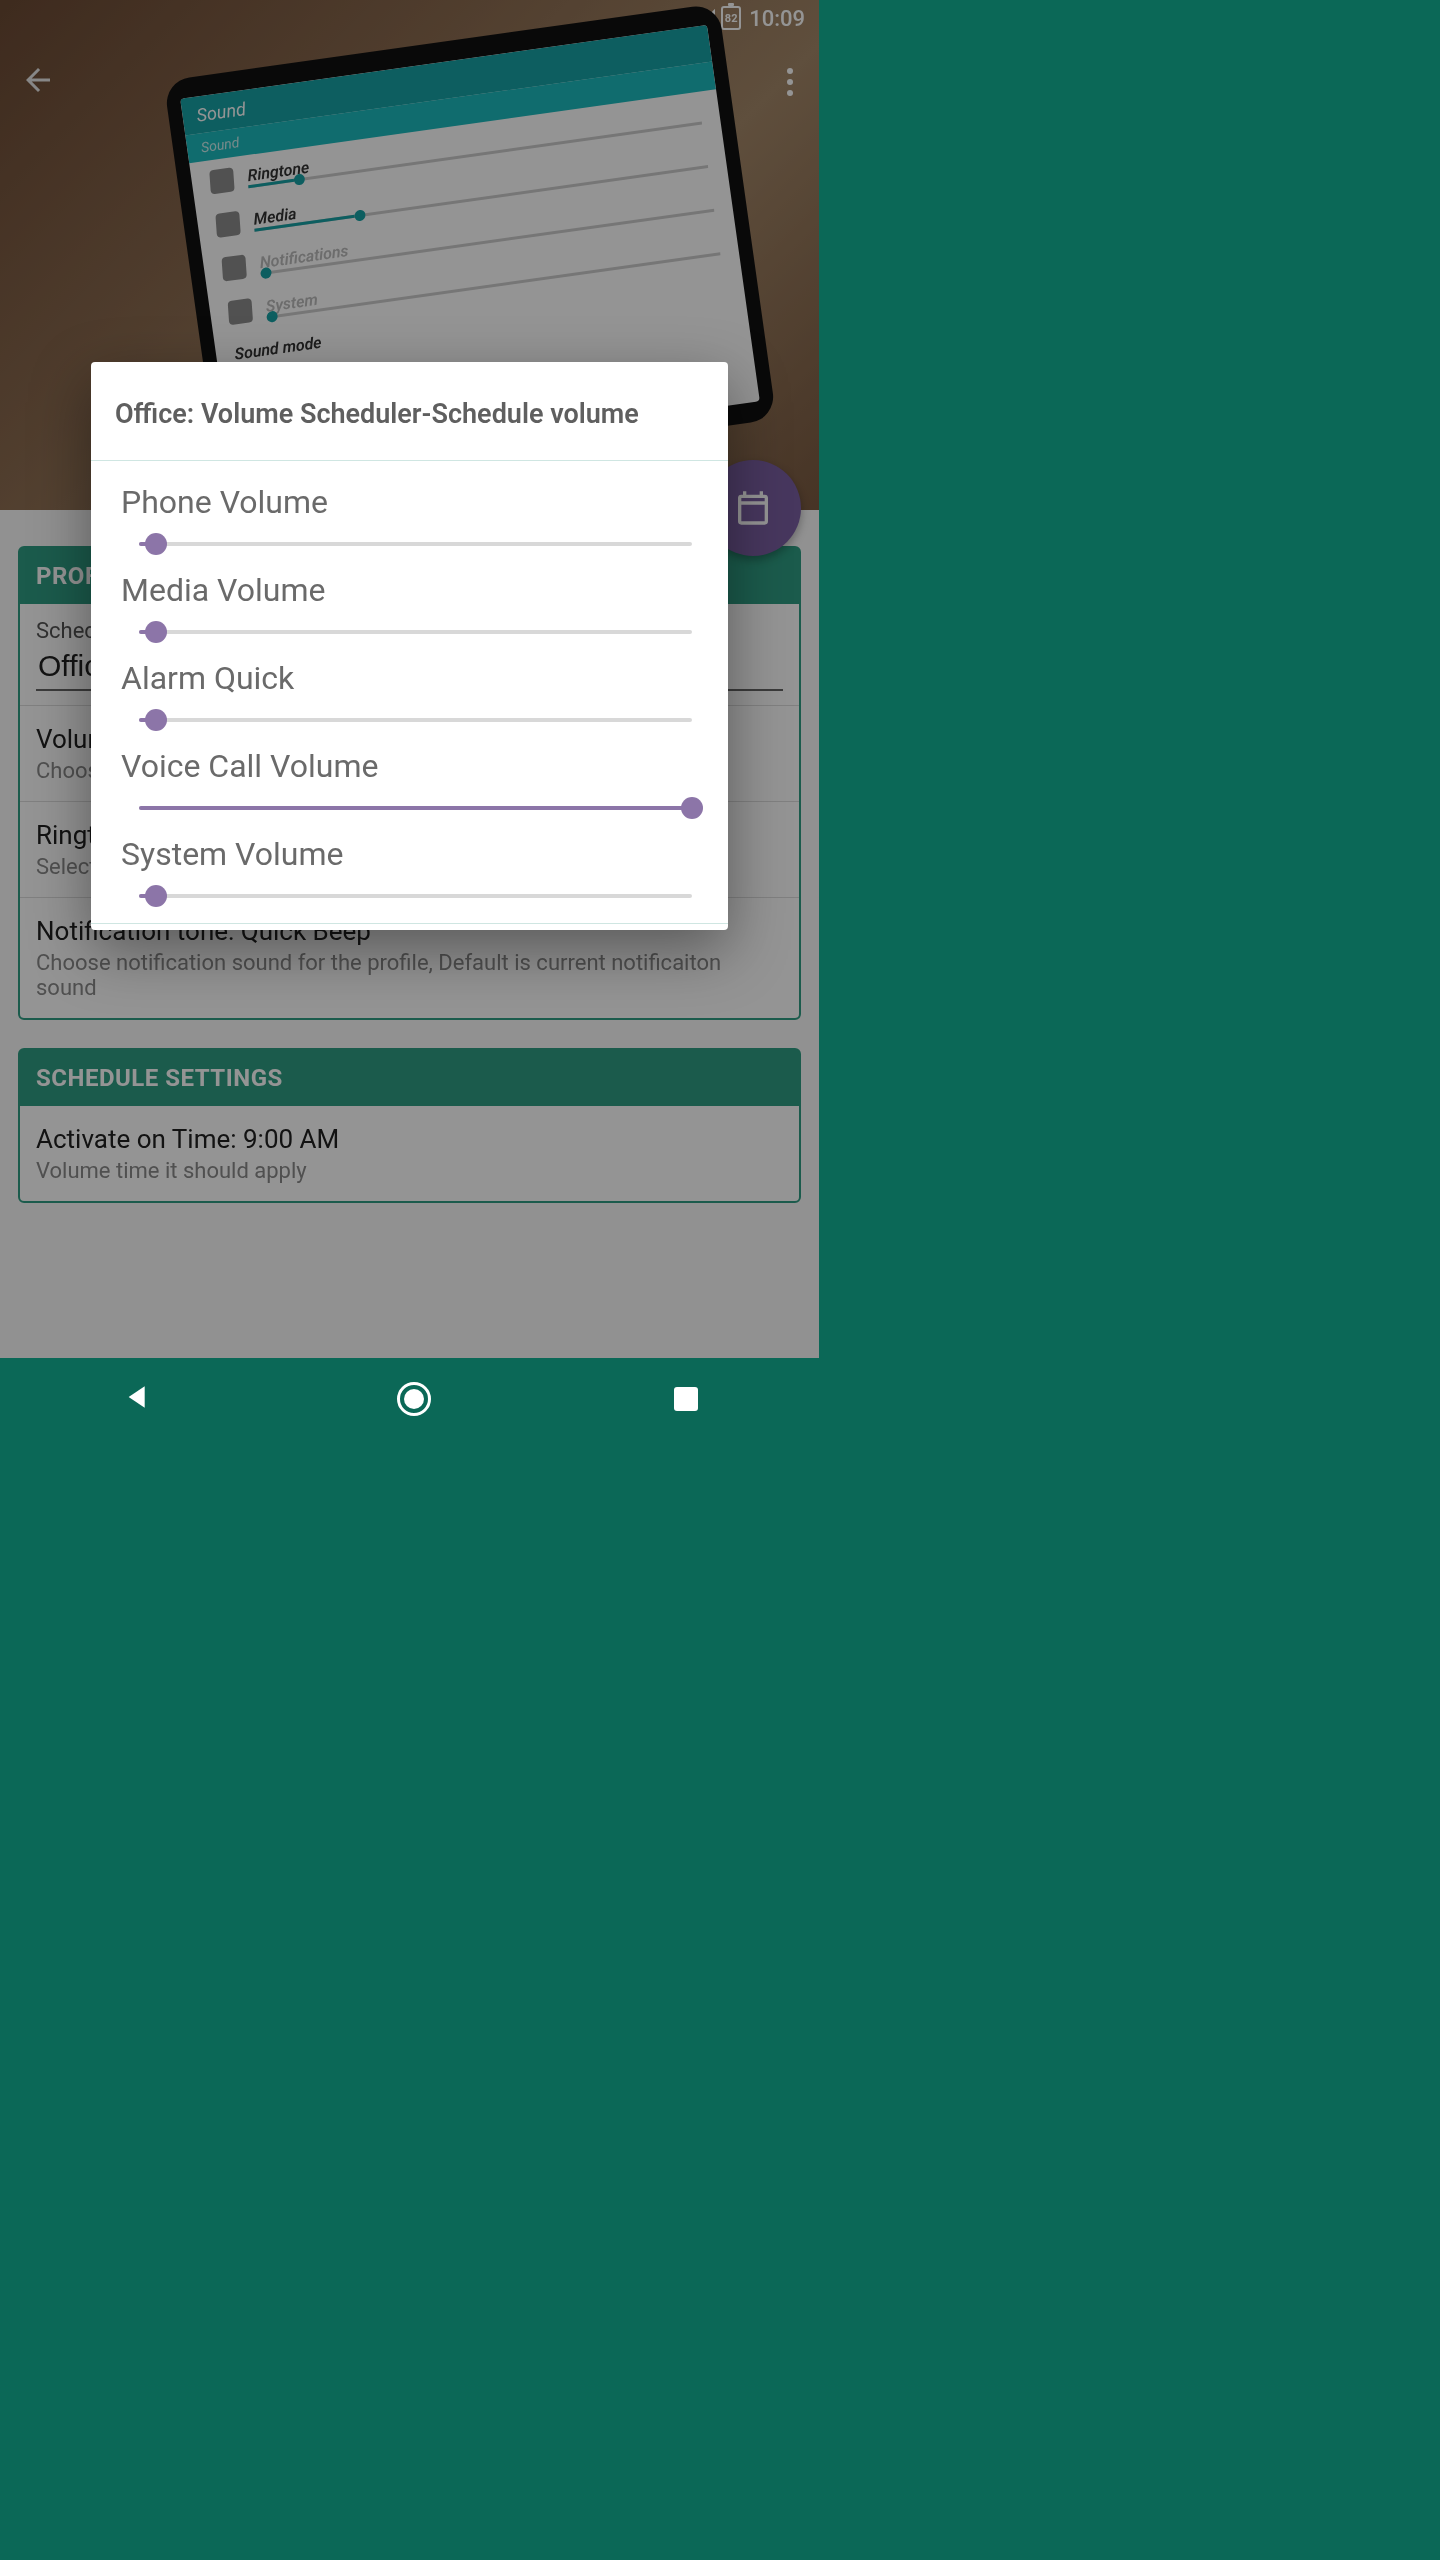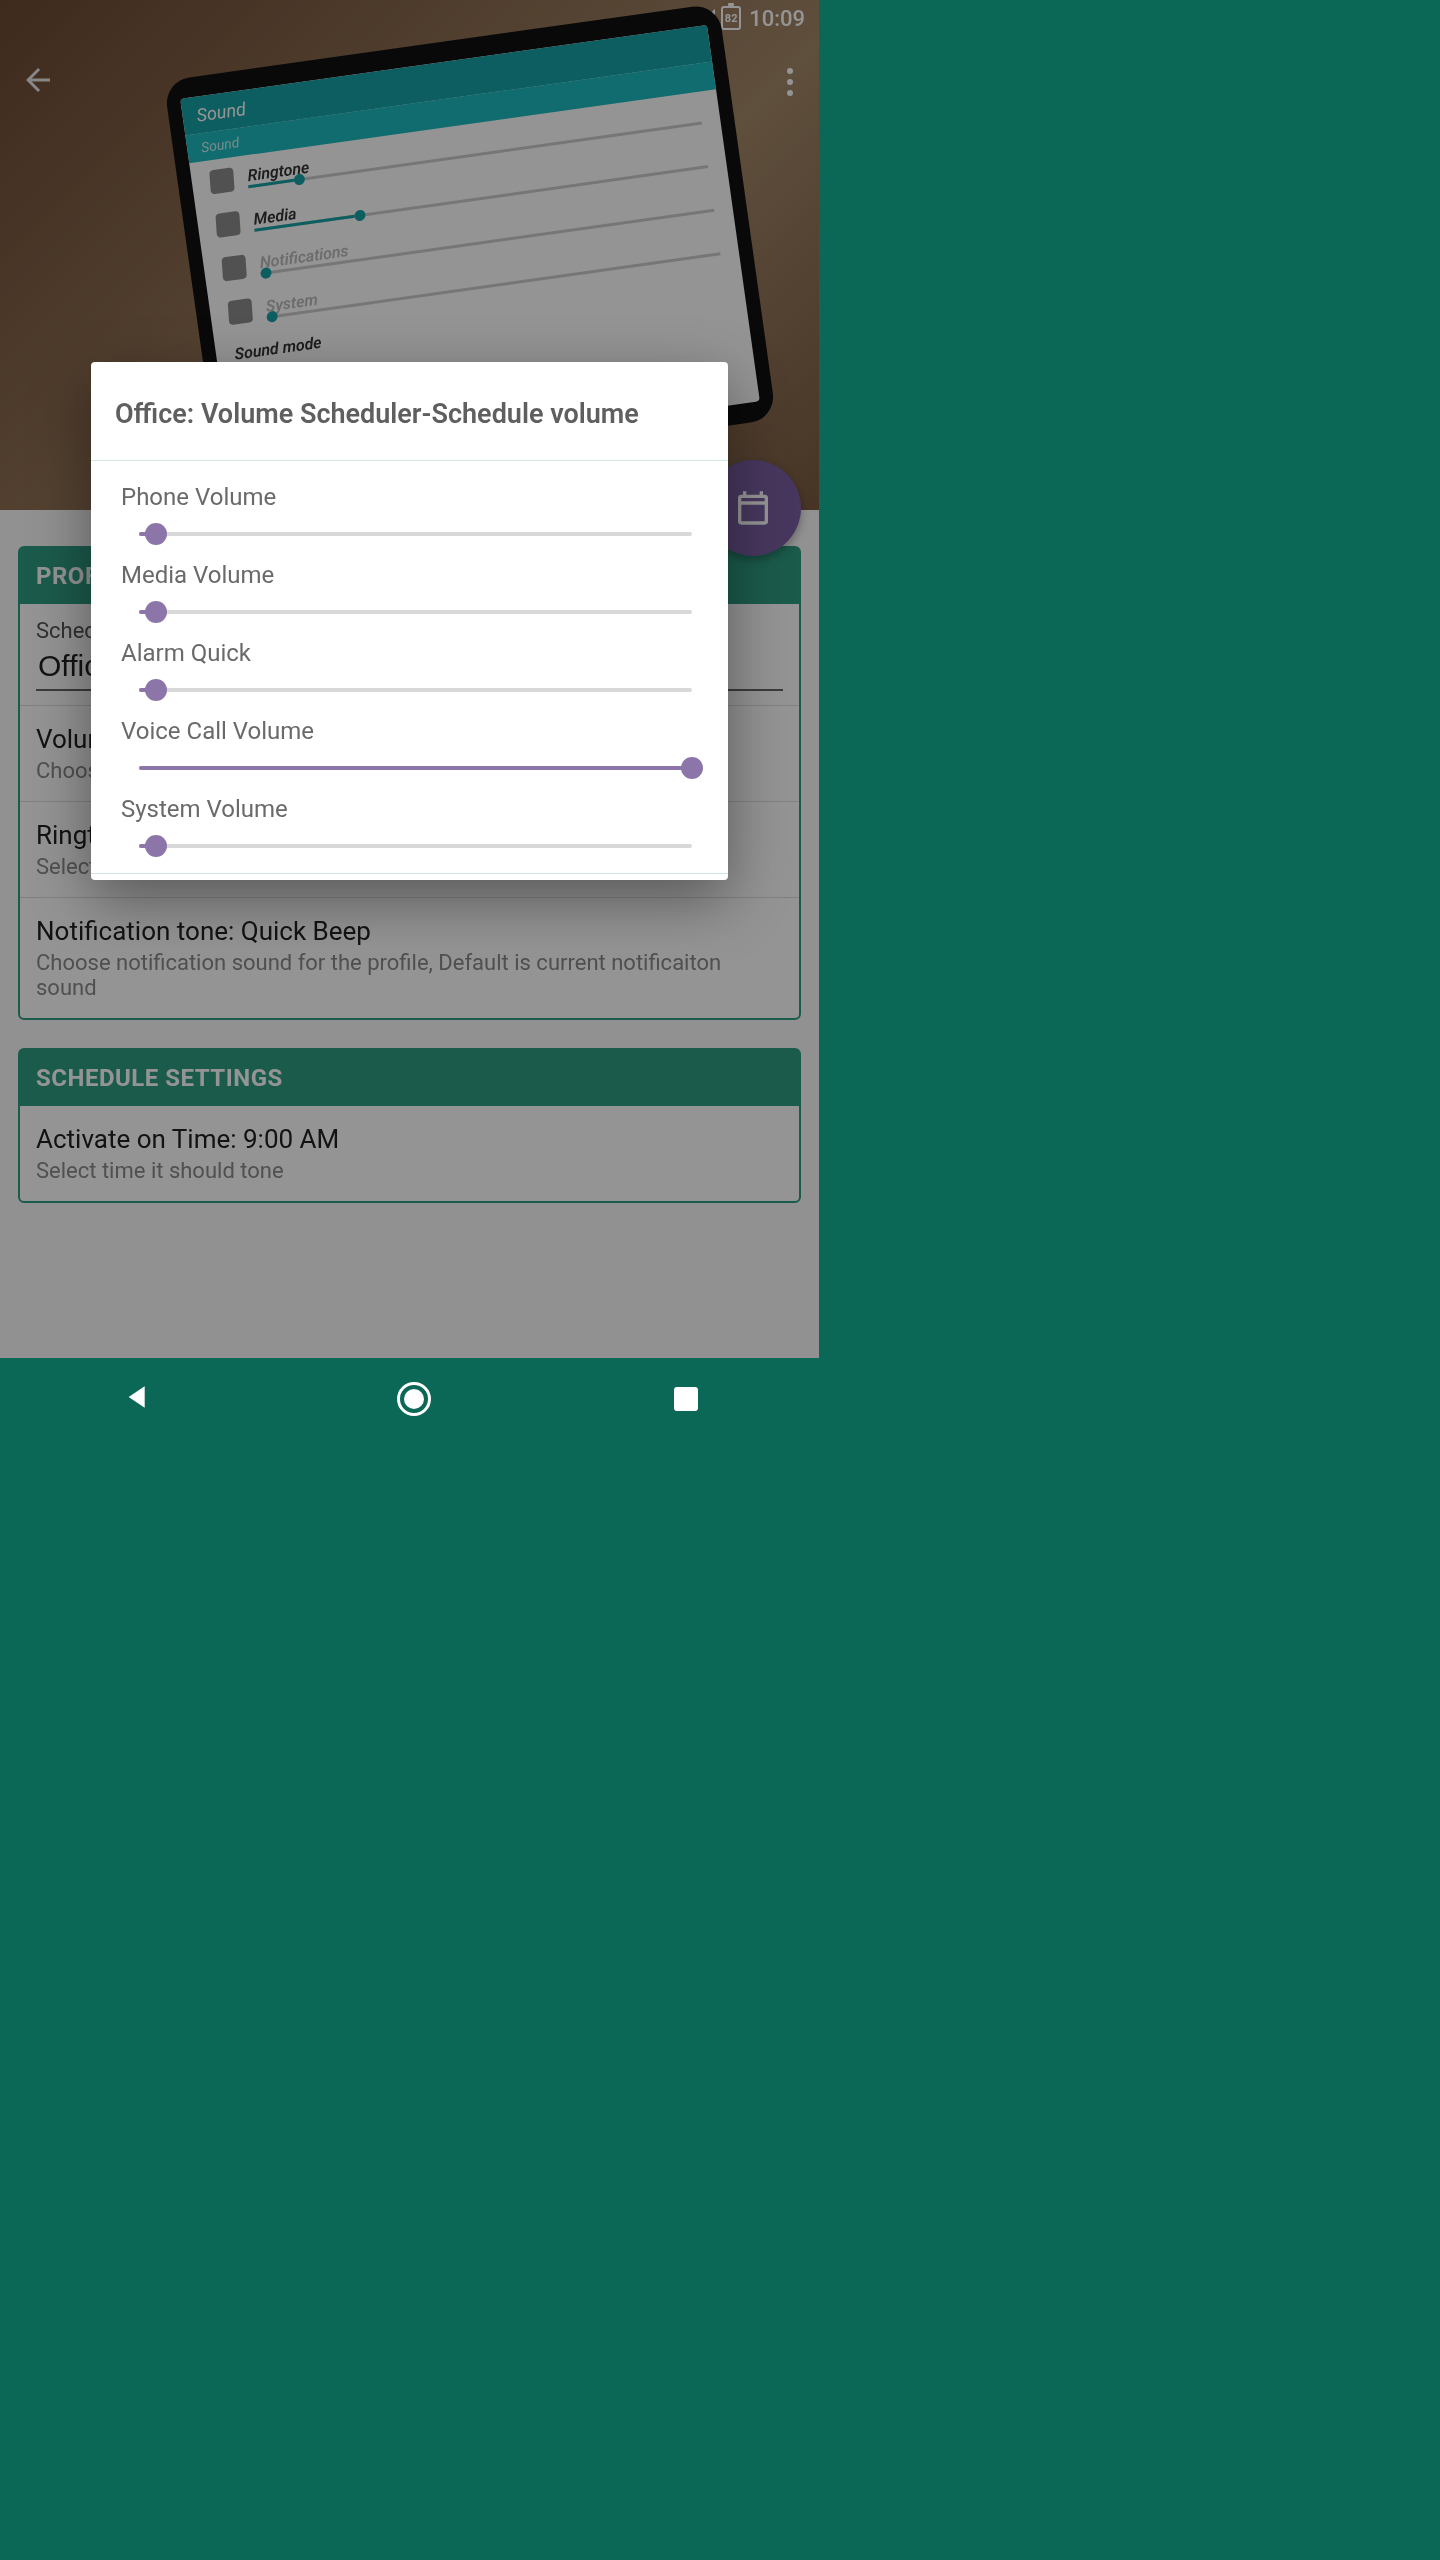--- a/index.html
+++ b/index.html
@@ -46,21 +46,21 @@
 
   
   .scrim { position:absolute; inset:0; background:rgba(0,0,0,.42); }
 
   
   .dialog { position:absolute; left:91px; top:362px; width:637px; background:#fff; border-radius:4px; box-shadow:0 20px 60px rgba(0,0,0,.4); }
   .dialog-title { padding:36px 24px 30px 24px; font-size:27px; font-weight:600; color:#5f5f5f; }
   .dialog-divider { height:1px; background:#cfe6e2; }
   .dialog-content { padding: 22px 30px 6px 30px; }
   .vgroup { margin-bottom: 18px; }
-  .vlabel{ font-size:24px; color:#6a6a6a; margin-bottom:12px; }
+  .vlabel{ font-size:32px; color:#6a6a6a; margin-bottom:12px; }
   .slider { position:relative; height:20px; margin-left:18px; margin-right:6px; }
   .track { position:absolute; left:0; right:0; top:9px; height:4px; background:#d8d8d8; border-radius:2px; }
   .track .fill { position:absolute; left:0; top:0; height:100%; background:#8c75a8; border-radius:2px; }
   .thumb { position:absolute; top:0; width:22px;height:22px;border-radius:50%;background:#8c75a8; transform:translateX(-50%); }
   .dialog-content > .dialog-divider { margin: 18px -30px 0 -30px; }
   .done { text-align:center; font-size:27px; color:#1c1c1c; padding:28px 0 34px 0; cursor:pointer; }
 
   
   .navbar { position:absolute; left:0; right:0; bottom:0; height:82px; background:#0b6857; display:flex; align-items:center; justify-content:space-around; }
   .nav-btn svg { width:32px; height:32px; fill:#fff; }
@@ -175,21 +175,21 @@
     <div class="row">
       <div class="row-title">Notification tone: Quick Beep</div>
       <div class="row-sub">Choose notification sound for the profile, Default is current notificaiton sound</div>
     </div>
   </div>
 
   <div class="card" style="margin-top:28px;">
     <div class="card-header">SCHEDULE SETTINGS</div>
     <div class="row" style="border-top:none">
       <div class="row-title">Activate on Time: 9:00 AM</div>
-      <div class="row-sub">Select time it should tone</div>
+      <div class="row-sub">Volume time it should apply</div>
     </div>
   </div>
 
 </div>
 
 <div class="scrim"></div>
 
 <div class="dialog">
   <div class="dialog-title">Office: Volume Scheduler-Schedule volume</div>
   <div class="dialog-divider"></div>

